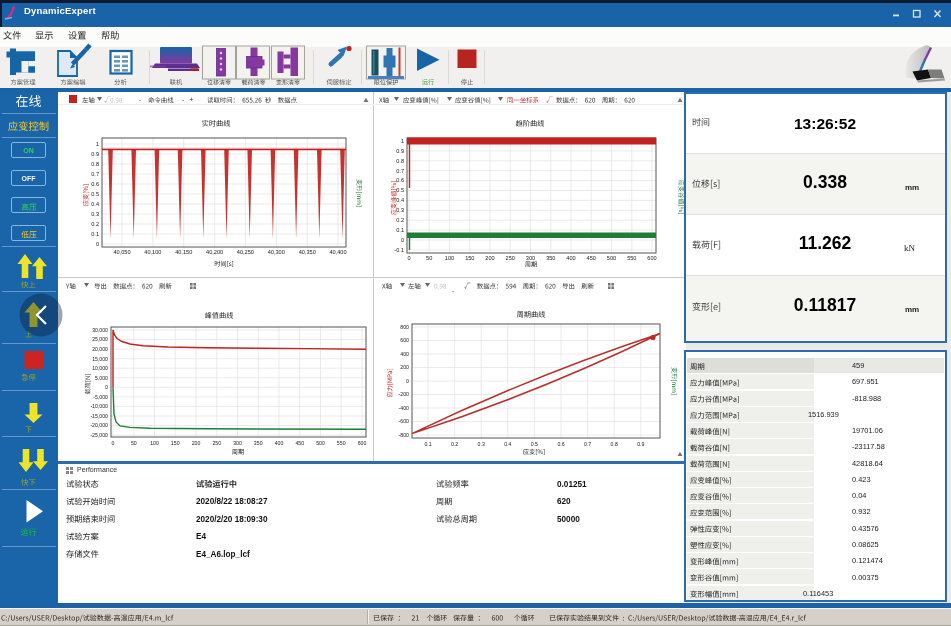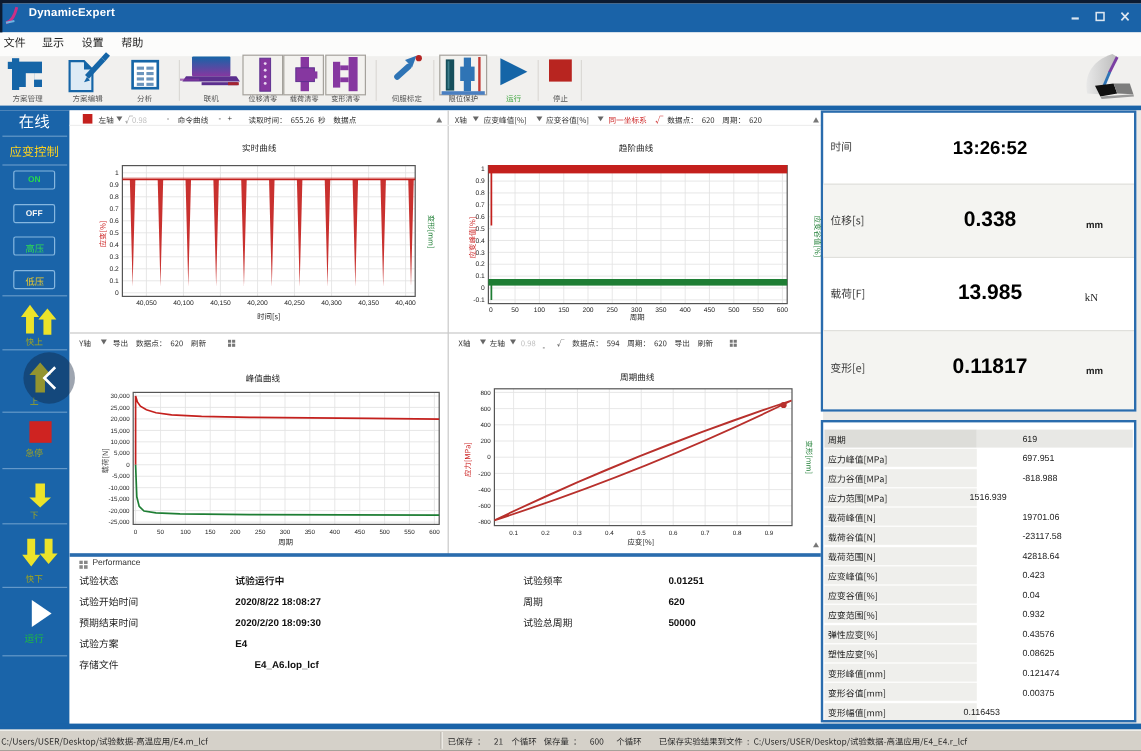--- a/index.html
+++ b/index.html
@@ -278,41 +278,41 @@
     <svg style="position:absolute;left:66px;top:467px" width="8" height="8">
       <rect x="0" y="0" width="3" height="3" fill="#888"></rect>
       <rect x="4" y="0" width="3" height="3" fill="#888"></rect>
       <rect x="0" y="4" width="3" height="3" fill="#888"></rect>
       <rect x="4" y="4" width="3" height="3" fill="#888"></rect>
     </svg>
     <div style="position:absolute;left:77px;top:466px;font:7px 'Liberation Sans',sans-serif;color:#333">Performance</div>
     <div style="position:absolute;left:196px;top:497px;font:bold 8.2px 'Liberation Sans',sans-serif;color:#111">2020/8/22 18:08:27</div>
     <div style="position:absolute;left:196px;top:514.5px;font:bold 8.2px 'Liberation Sans',sans-serif;color:#111">2020/2/20 18:09:30</div>
     <div style="position:absolute;left:196px;top:532px;font:bold 8.2px 'Liberation Sans',sans-serif;color:#111">E4</div>
-    <div style="position:absolute;left:212px;top:549.5px;font:bold 8.2px 'Liberation Sans',sans-serif;color:#111">E4_A6.lop_lcf</div>
+    <div style="position:absolute;left:196px;top:549.5px;font:bold 8.2px 'Liberation Sans',sans-serif;color:#111">E4_A6.lop_lcf</div>
     <div style="position:absolute;left:557px;top:479.5px;font:bold 8.2px 'Liberation Sans',sans-serif;color:#111">0.01251</div>
     <div style="position:absolute;left:557px;top:497px;font:bold 8.2px 'Liberation Sans',sans-serif;color:#111">620</div>
     <div style="position:absolute;left:557px;top:514.5px;font:bold 8.2px 'Liberation Sans',sans-serif;color:#111">50000</div>
     <div style="position:absolute;left:684px;top:92px;width:263px;height:251px;background:#fff;border:2px solid #2a6cad"></div>
     <div style="position:absolute;left:686px;top:153px;width:259px;height:61px;background:#f4f4f1"></div>
     <div style="position:absolute;left:686px;top:275px;width:259px;height:66px;background:#f4f4f1"></div>
     <div style="position:absolute;left:686px;top:152.5px;width:259px;height:1px;background:#e0e0dc"></div>
     <div style="position:absolute;left:686px;top:213.5px;width:259px;height:1px;background:#e0e0dc"></div>
     <div style="position:absolute;left:686px;top:274.5px;width:259px;height:1px;background:#e0e0dc"></div>
     <div style="position:absolute;left:825px;top:114.5px;transform:translateX(-50%);font:bold 15.5px 'Liberation Sans',sans-serif;color:#000">13:26:52</div>
     <div style="position:absolute;left:825px;top:172px;transform:translateX(-50%);font:bold 17.5px 'Liberation Sans',sans-serif;color:#000">0.338</div>
-    <div style="position:absolute;left:825px;top:233px;transform:translateX(-50%);font:bold 17.5px 'Liberation Sans',sans-serif;color:#000">13.985</div>
+    <div style="position:absolute;left:825px;top:233px;transform:translateX(-50%);font:bold 17.5px 'Liberation Sans',sans-serif;color:#000">11.262</div>
     <div style="position:absolute;left:825px;top:295px;transform:translateX(-50%);font:bold 17.5px 'Liberation Sans',sans-serif;color:#000">0.11817</div>
     <div style="position:absolute;left:905px;top:183px;font:bold 8px 'Liberation Sans',sans-serif;color:#222">mm</div>
     <div style="position:absolute;left:904px;top:243px;font:9px 'Liberation Serif',serif;color:#222">kN</div>
     <div style="position:absolute;left:905px;top:305px;font:bold 8px 'Liberation Sans',sans-serif;color:#222">mm</div>
     <div style="position:absolute;left:684px;top:350px;width:263px;height:252px;background:#fff;border:2px solid #2a6cad"></div>
     <div style="position:absolute;left:687px;top:358.0px;width:127px;height:15.1px;background:#ddddd9"></div>
     <div style="position:absolute;left:814px;top:358.0px;width:130px;height:15.1px;background:#e8e8e5"></div>
-    <div style="position:absolute;left:852px;top:361.2px;font:7.4px 'Liberation Sans',sans-serif;color:#222">619</div>
+    <div style="position:absolute;left:852px;top:361.2px;font:7.4px 'Liberation Sans',sans-serif;color:#222">459</div>
     <div style="position:absolute;left:687px;top:374.2px;width:127px;height:15.1px;background:#efefec"></div>
     <div style="position:absolute;left:852px;top:377.4px;font:7.4px 'Liberation Sans',sans-serif;color:#222">697.951</div>
     <div style="position:absolute;left:687px;top:390.5px;width:127px;height:15.1px;background:#efefec"></div>
     <div style="position:absolute;left:852px;top:393.7px;font:7.4px 'Liberation Sans',sans-serif;color:#222">-818.988</div>
     <div style="position:absolute;left:687px;top:406.8px;width:127px;height:15.1px;background:#efefec"></div>
     <div style="position:absolute;left:808px;top:409.9px;font:7.4px 'Liberation Sans',sans-serif;color:#222">1516.939</div>
     <div style="position:absolute;left:687px;top:423.0px;width:127px;height:15.1px;background:#efefec"></div>
     <div style="position:absolute;left:852px;top:426.2px;font:7.4px 'Liberation Sans',sans-serif;color:#222">19701.06</div>
     <div style="position:absolute;left:687px;top:439.2px;width:127px;height:15.1px;background:#efefec"></div>
     <div style="position:absolute;left:852px;top:442.4px;font:7.4px 'Liberation Sans',sans-serif;color:#222">-23117.58</div>

